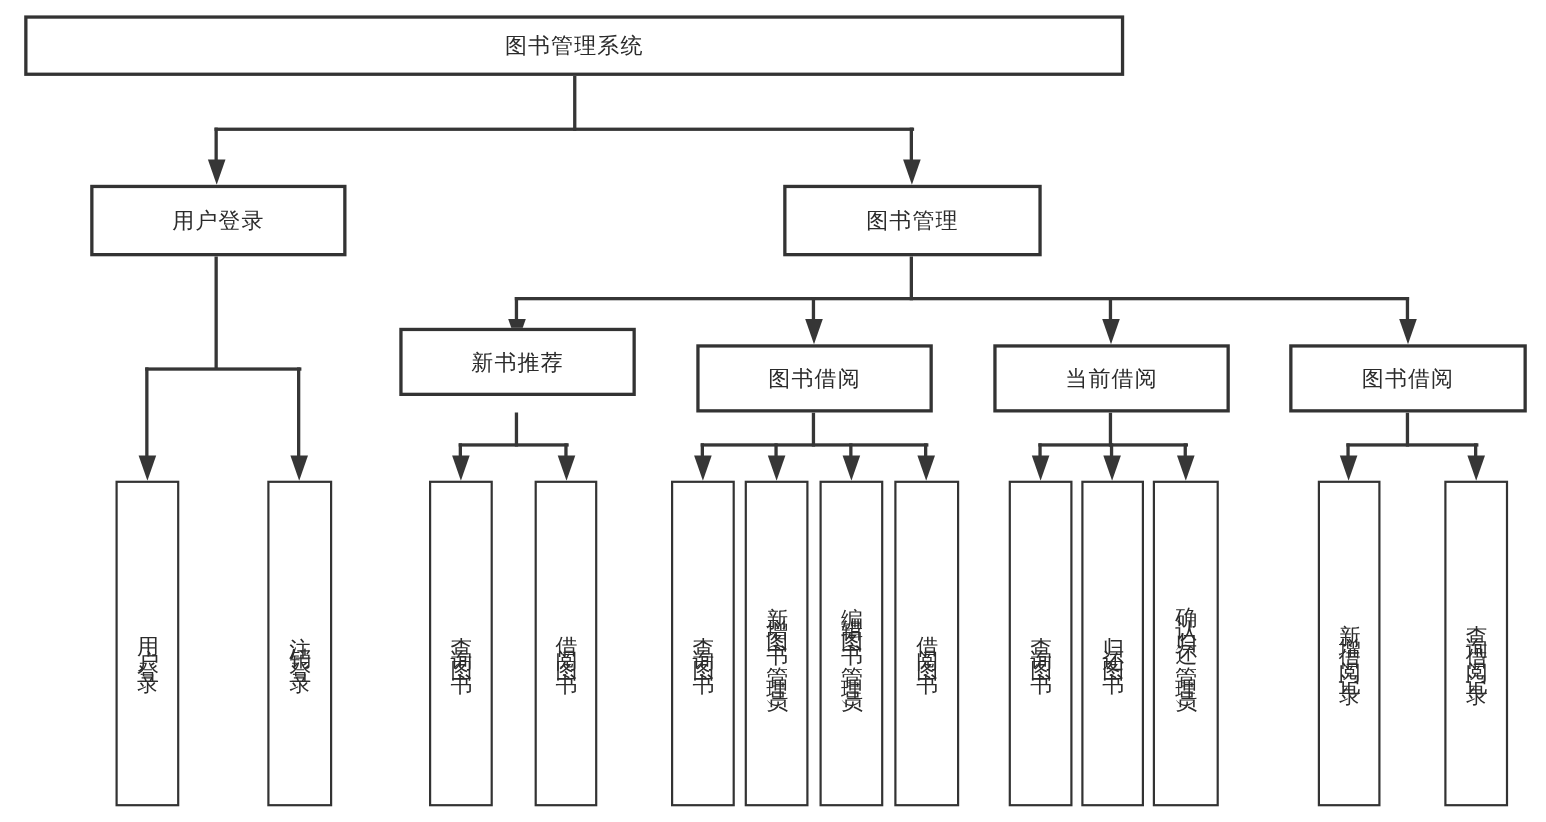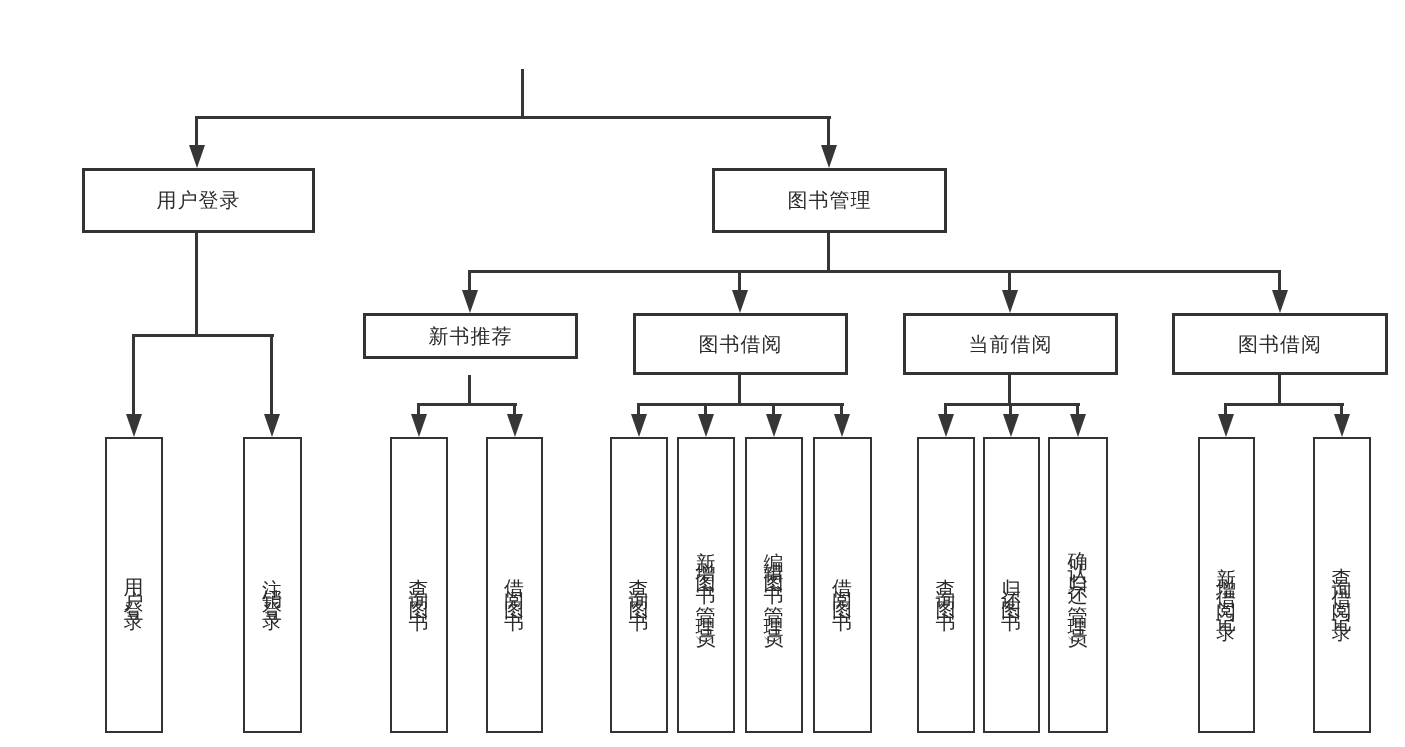--- a/index.html
+++ b/index.html
@@ -111,29 +111,32 @@
   <div class="v" style="left:1076px;top:403px;height:16px"></div>
   <div class="tri" style="left:1070px;top:414px"></div>
 
   <div class="v" style="left:1278px;top:375px;height:31px"></div>
   <div class="h" style="left:1224px;top:403px;width:120px"></div>
   <div class="v" style="left:1224px;top:403px;height:16px"></div>
   <div class="tri" style="left:1218px;top:414px"></div>
   <div class="v" style="left:1340px;top:403px;height:16px"></div>
   <div class="tri" style="left:1334px;top:414px"></div>
 
+  <div class="box" style="left:22px;top:14px;width:1000px;height:55px">
+    <span>图书管理系统</span>
+  </div>
 
   <div class="box" style="left:82px;top:168px;width:233px;height:65px">
     <span>用户登录</span>
   </div>
   <div class="box" style="left:712px;top:168px;width:235px;height:65px">
     <span>图书管理</span>
   </div>
 
-  <div class="box" style="left:363px;top:313px;width:215px;height:46px">
+  <div class="box" style="left:363px;top:298px;width:215px;height:62px">
     <span>新书推荐</span>
   </div>
   <div class="box" style="left:903px;top:313px;width:215px;height:62px">
     <span>当前借阅</span>
   </div>
   <div class="box" style="left:633px;top:313px;width:215px;height:62px">
     <span>图书借阅</span>
   </div>
   <div class="box" style="left:1172px;top:313px;width:216px;height:62px">
     <span>图书借阅</span>

